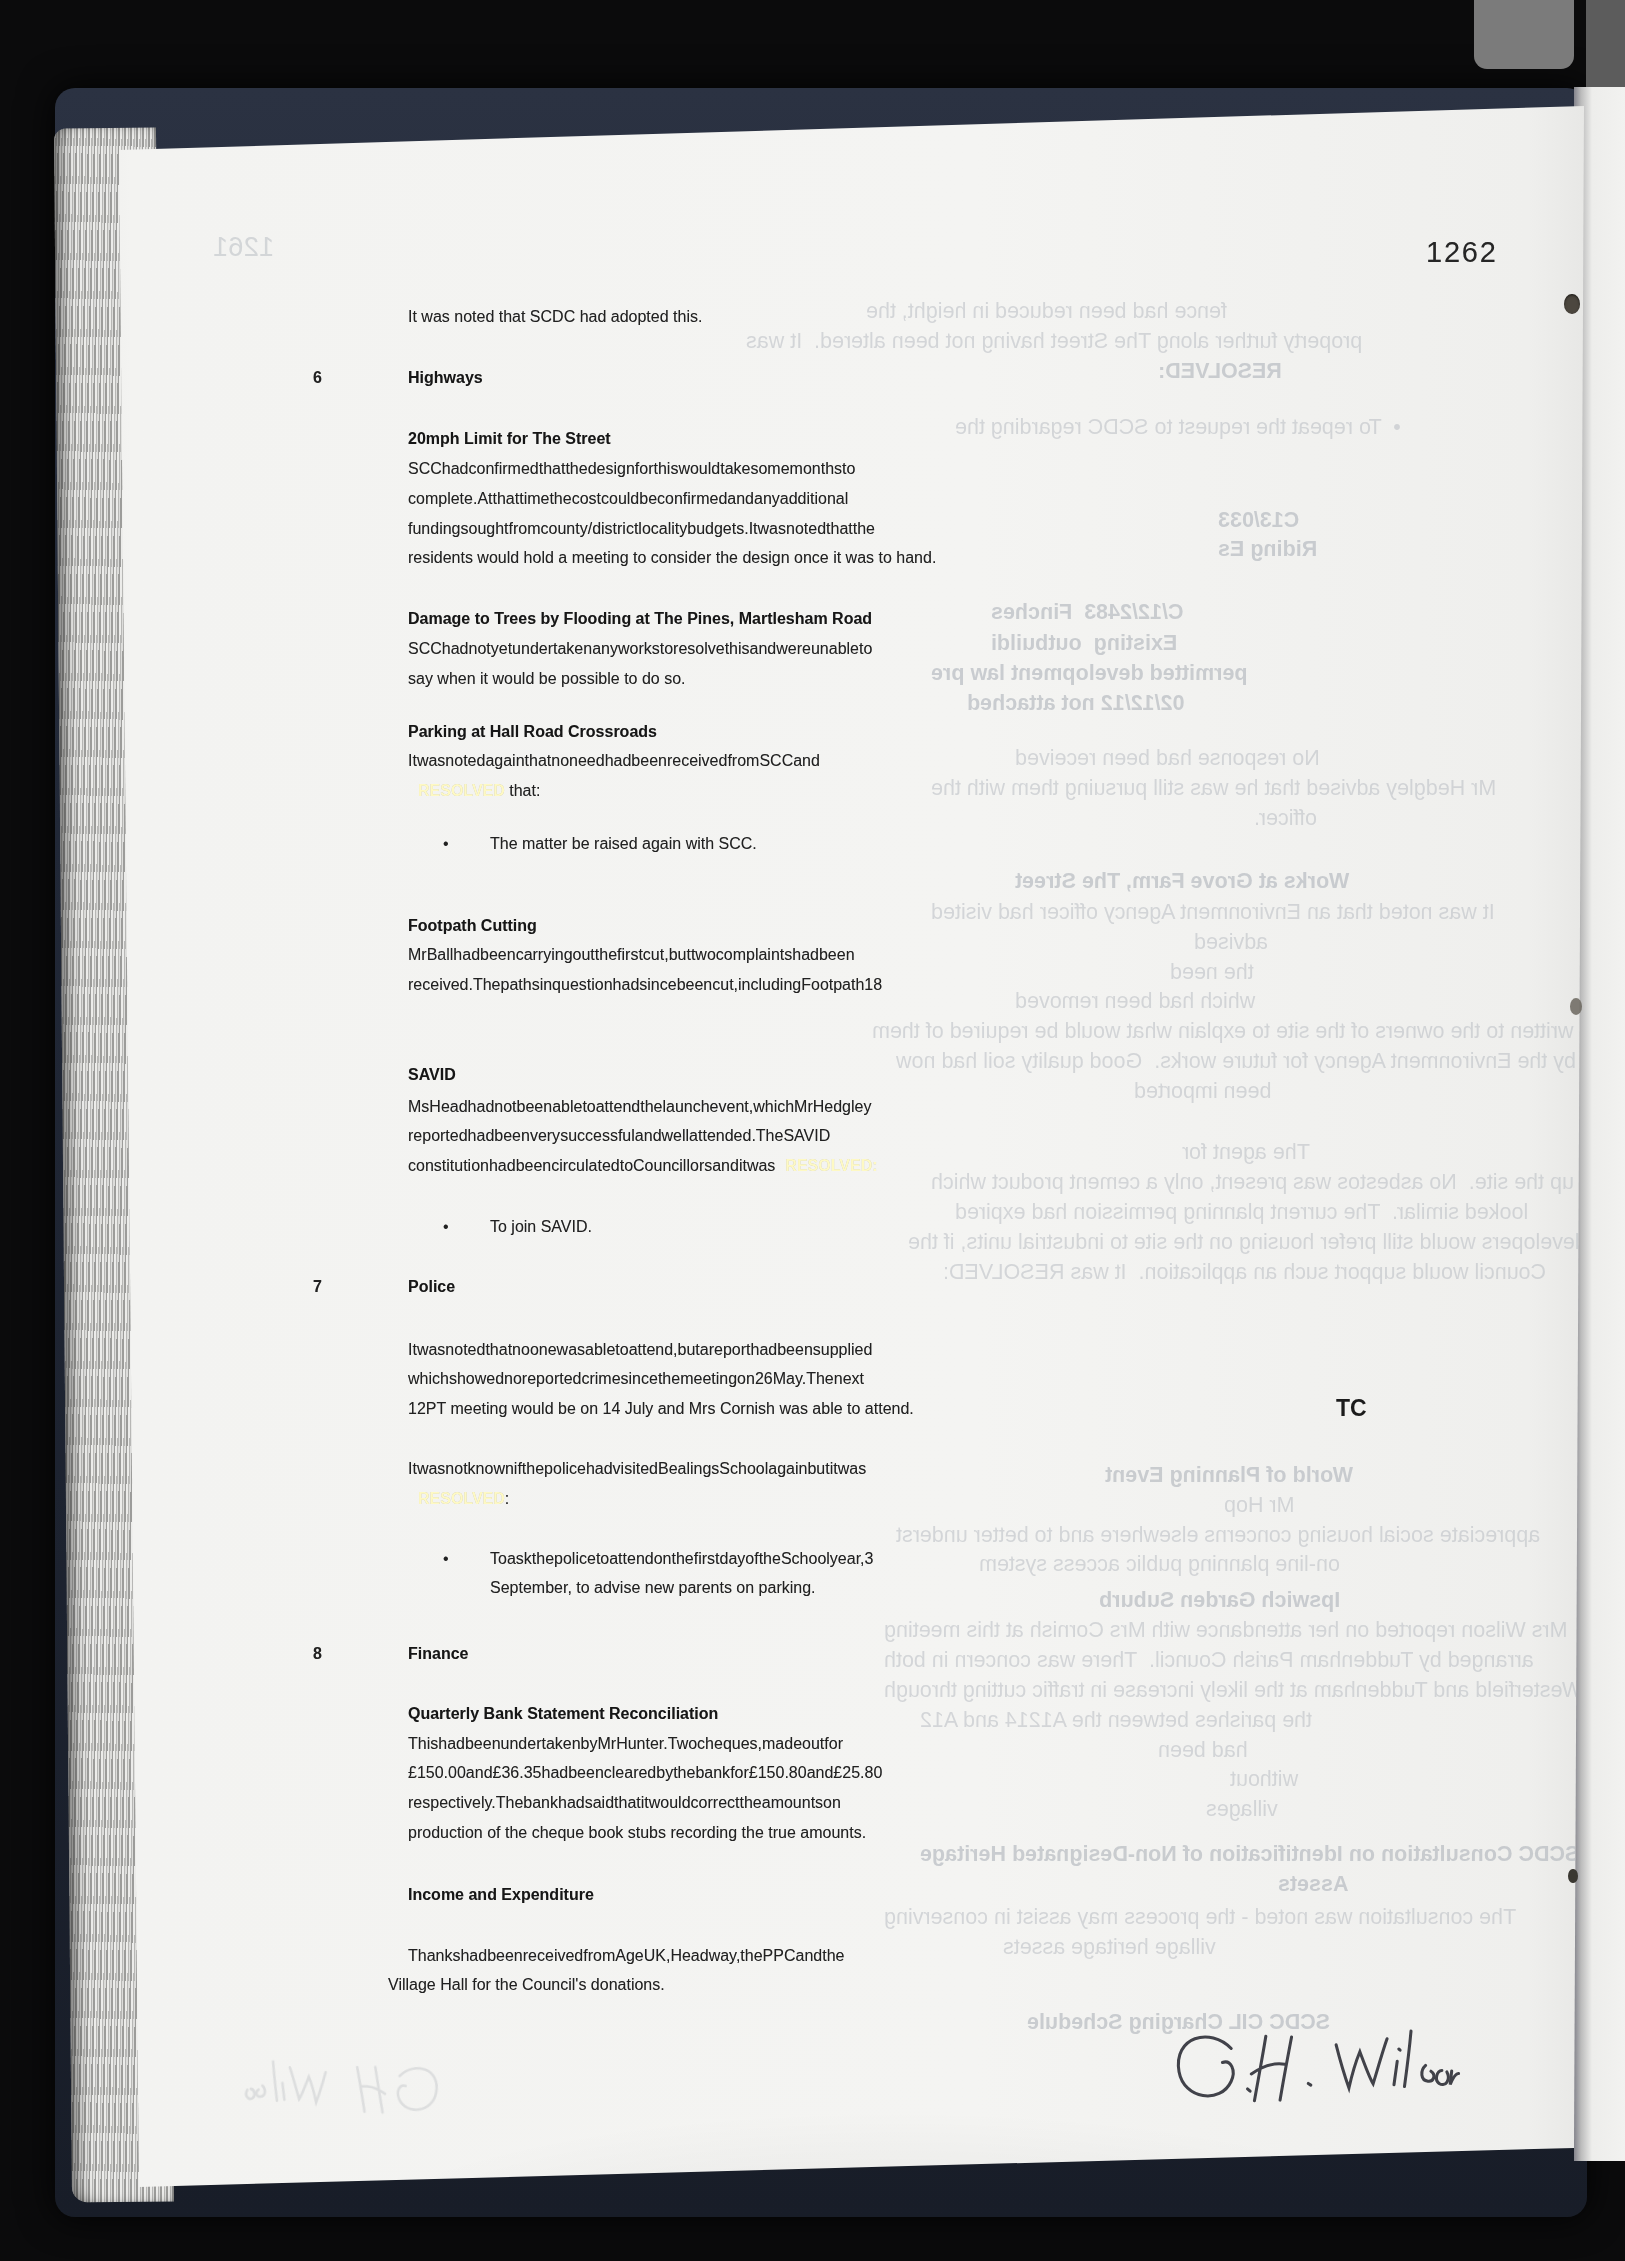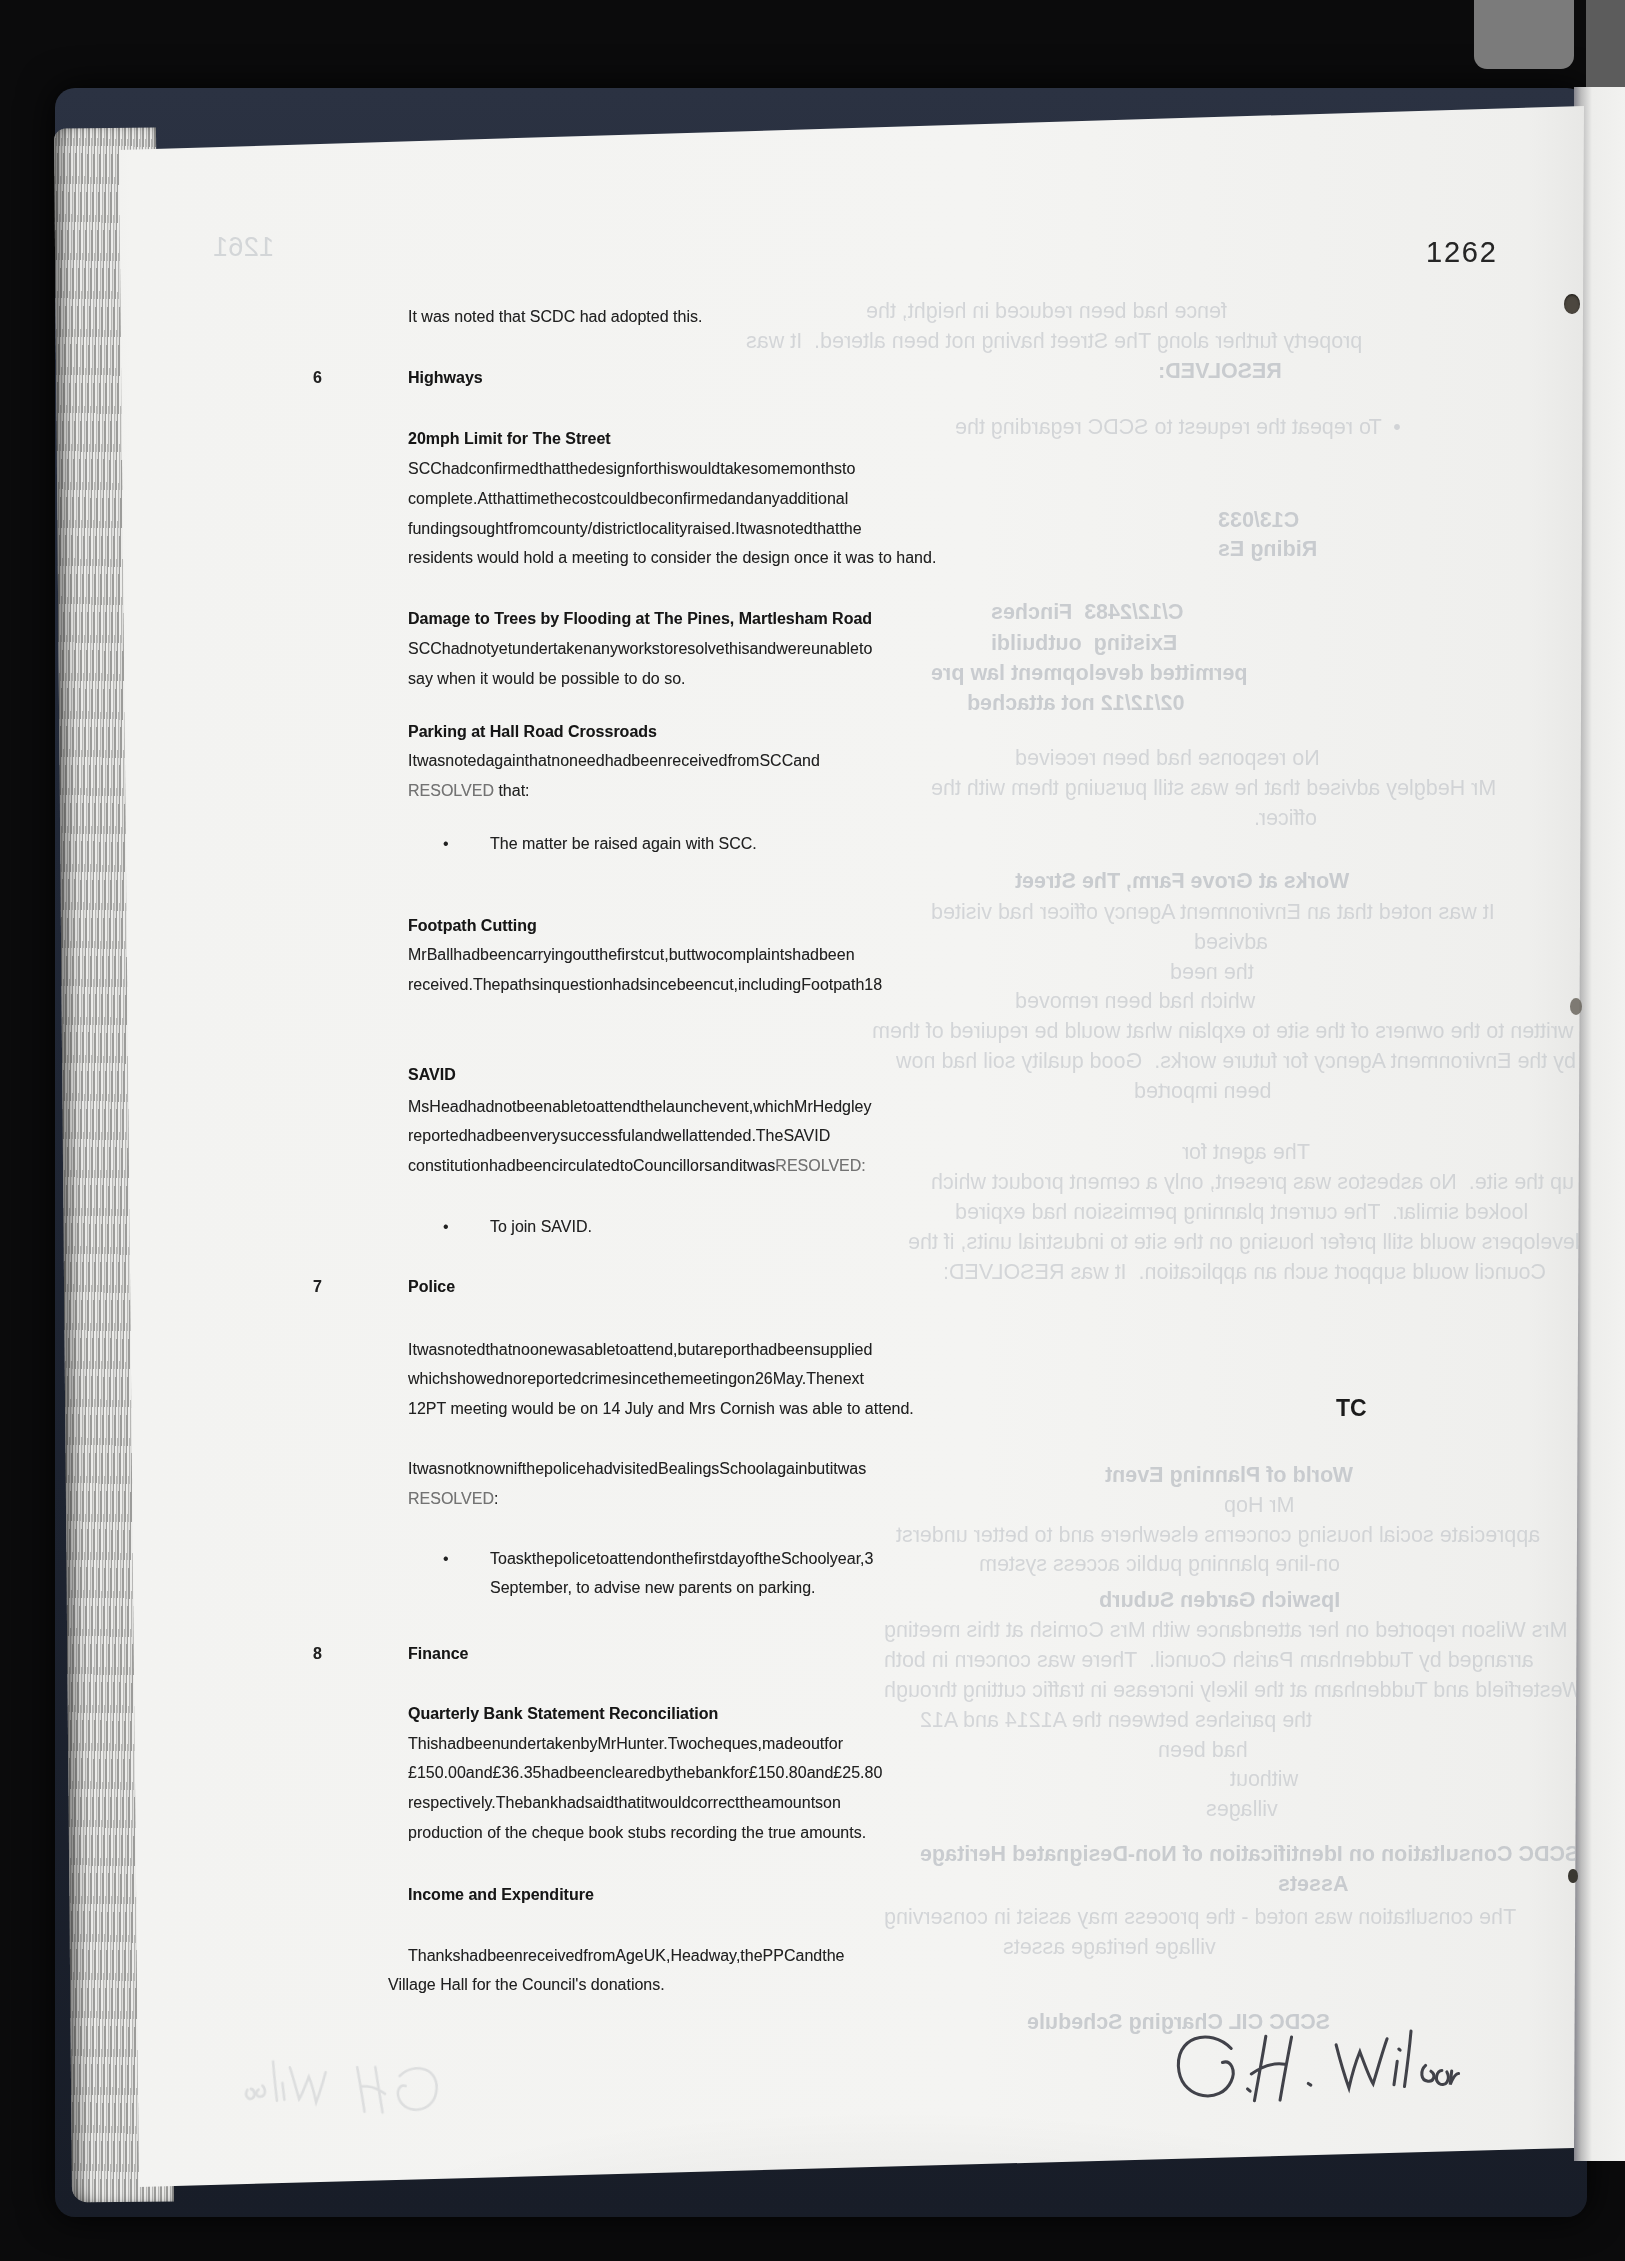--- a/index.html
+++ b/index.html
@@ -56,21 +56,21 @@
     position:absolute;color:#b9bdc3;opacity:.55;white-space:pre;
     font-size:21.5px;line-height:30px;transform:scaleX(-1);
     filter:blur(0.4px);
   }
   .ghost-line.gb{font-weight:bold;color:#aeb3ba;opacity:.6;}
   .tline{
     position:absolute;color:#212121;font-size:16px;line-height:30px;white-space:pre;
     text-shadow:0 0 0.6px rgba(40,40,40,.3);
   }
   .tline.just{display:flex;justify-content:flex-start;white-space:nowrap;}
-  .tline b,.tline .bd{font-weight:normal;color:#737373;}
+  .tline b,.tline .bd{font-weight:bold;color:#fef9c3;margin-left:10px;}
   .hd{font-weight:bold;color:#161616;}
   .num{font-weight:bold;}
   .page-number{
     position:absolute;left:1426px;top:236px;font-size:29px;letter-spacing:1.8px;
     color:#262626;font-weight:500;text-shadow:0 0 0.6px rgba(40,40,40,.3);
   }
   .tc-note{position:absolute;left:1336px;top:1395px;font-size:23px;font-weight:bold;color:#1b1b1b;}
   .signature{left:1155px;top:2010px;width:305px;height:125px;transform:rotate(-4deg);}
   .ghost-signature{left:238px;top:2047px;width:215px;height:90px;transform:scaleX(-1) rotate(-5deg);opacity:.22;filter:blur(0.6px);}
 </style>
@@ -188,21 +188,21 @@
         <span>and</span>
         <span>any</span>
         <span>additional</span>
       </div>
       <div class="tline just" style="top: 514px; left: 408px; width: 914px;">
         <span>funding</span>
         <span>sought</span>
         <span>from</span>
         <span>county/district</span>
         <span>locality</span>
-        <span>raised.</span>
+        <span>budgets.</span>
         <span>It</span>
         <span>was</span>
         <span>noted</span>
         <span>that</span>
         <span>the</span>
       </div>
       <div class="tline" style="top: 543px; left: 408px;"><span>residents would hold a meeting to consider the design once it was to hand.</span></div>
       <div class="tline hd" style="top: 604px; left: 408px;">Damage to Trees by Flooding at The Pines, Martlesham Road</div>
       <div class="tline just" style="top: 634px; left: 408px; width: 914px;">
         <span>SCC</span>

